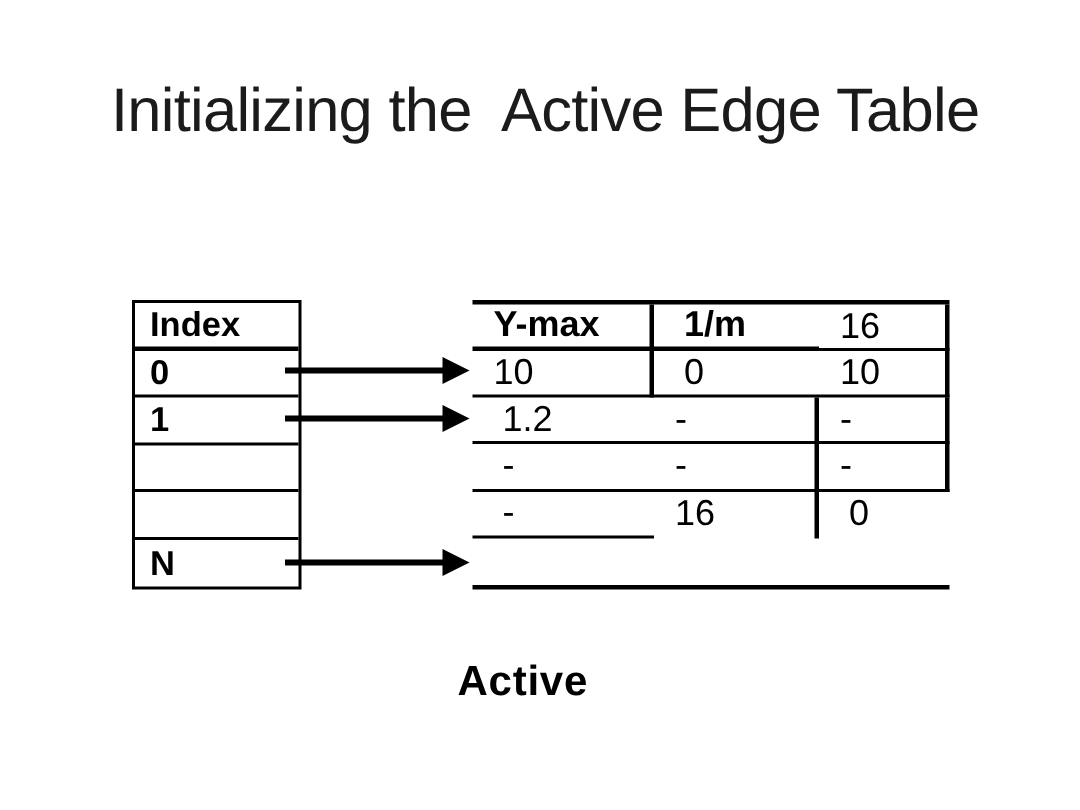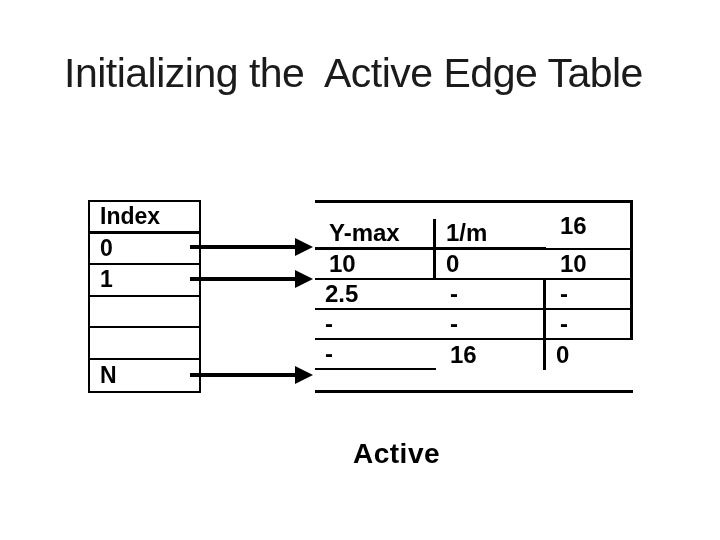--- a/index.html
+++ b/index.html
@@ -14,21 +14,21 @@
     font-family: "Liberation Sans", sans-serif;
     overflow: hidden;
   }
   .slide {
     position: relative;
     width: 720px; height: 540px;
     background: var(--background);
   }
   .title {
     position: absolute;
-    left: 64px; top: 50px;
+    left: 74px; top: 50px;
     font-size: 41px;
     font-weight: 400;
     letter-spacing: -0.5px;
     color: var(--title_color);
     white-space: pre;
   }
   
   .index-table {
     position: absolute;
     left: 88px; top: 200px;
@@ -55,27 +55,27 @@
     display: grid;
     grid-template-columns: 121px 110px 87px;
     grid-template-rows: repeat(6, 1fr);
     border-top: 3px solid var(--ink);
     border-bottom: 3px solid var(--ink);
     background: var(--background);
   }
   .aet-table .cell {
     border-bottom: 2px solid var(--ink);
     display: flex; align-items: center;
-    font-size: 24px; font-weight: 700;
+    font-size: 24px; font-weight: 400;
     color: var(--ink);
     padding-left: 14px;
   }
-  .aet-table .cell.c2 { padding-left: 10px; }
+  .aet-table .cell.c2 { padding-left: 20px; }
   .aet-table .cell.c0, .aet-table .cell.c1 { border-right: 3px solid var(--ink); }
-  .aet-table .cell.hdr { font-weight: 700; border-bottom: 3px solid var(--ink); margin-top: 16px; }
+  .aet-table .cell.hdr { font-weight: 700; border-bottom: 3px solid var(--ink); }
   .aet-table .cell.lastrow { border-bottom: none; }
   
   .arrow {
     position: absolute;
     left: 190px;
     width: 123px; height: 18px;
   }
   .arrow .shaft {
     position: absolute;
     left: 0; top: 7px;
@@ -90,21 +90,20 @@
     border-top: 9px solid transparent;
     border-bottom: 9px solid transparent;
   }
   
   .caption {
     position: absolute;
     left: 305px; top: 438px;
     font-size: 28px; font-weight: 700;
     color: var(--ink);
     letter-spacing: 0.5px;
-    margin-left: 48px;
   }
 </style>
 </head>
 <body>
 
 <div class="slide">
 
   <h1 class="title">Initializing the  Active Edge Table</h1>
 
   <div class="index-table">
@@ -131,21 +130,21 @@
 
   <div class="aet-table">
     <div class="cell hdr c0">Y-max</div>
     <div class="cell hdr c2">1/m</div>
 
     <div class="cell c0">16</div>
     <div class="cell c1">10</div>
     <div class="cell c2">0</div>
 
     <div class="cell c1">10</div>
-    <div class="cell c2">2.5</div>
+    <div class="cell c2">1.2</div>
 
     <div class="cell c0">-</div>
     <div class="cell c1">-</div>
     <div class="cell c2">-</div>
 
     <div class="cell c0">-</div>
     <div class="cell c1">-</div>
     <div class="cell c2">-</div>
 
     <div class="cell c0 lastrow">16</div>

